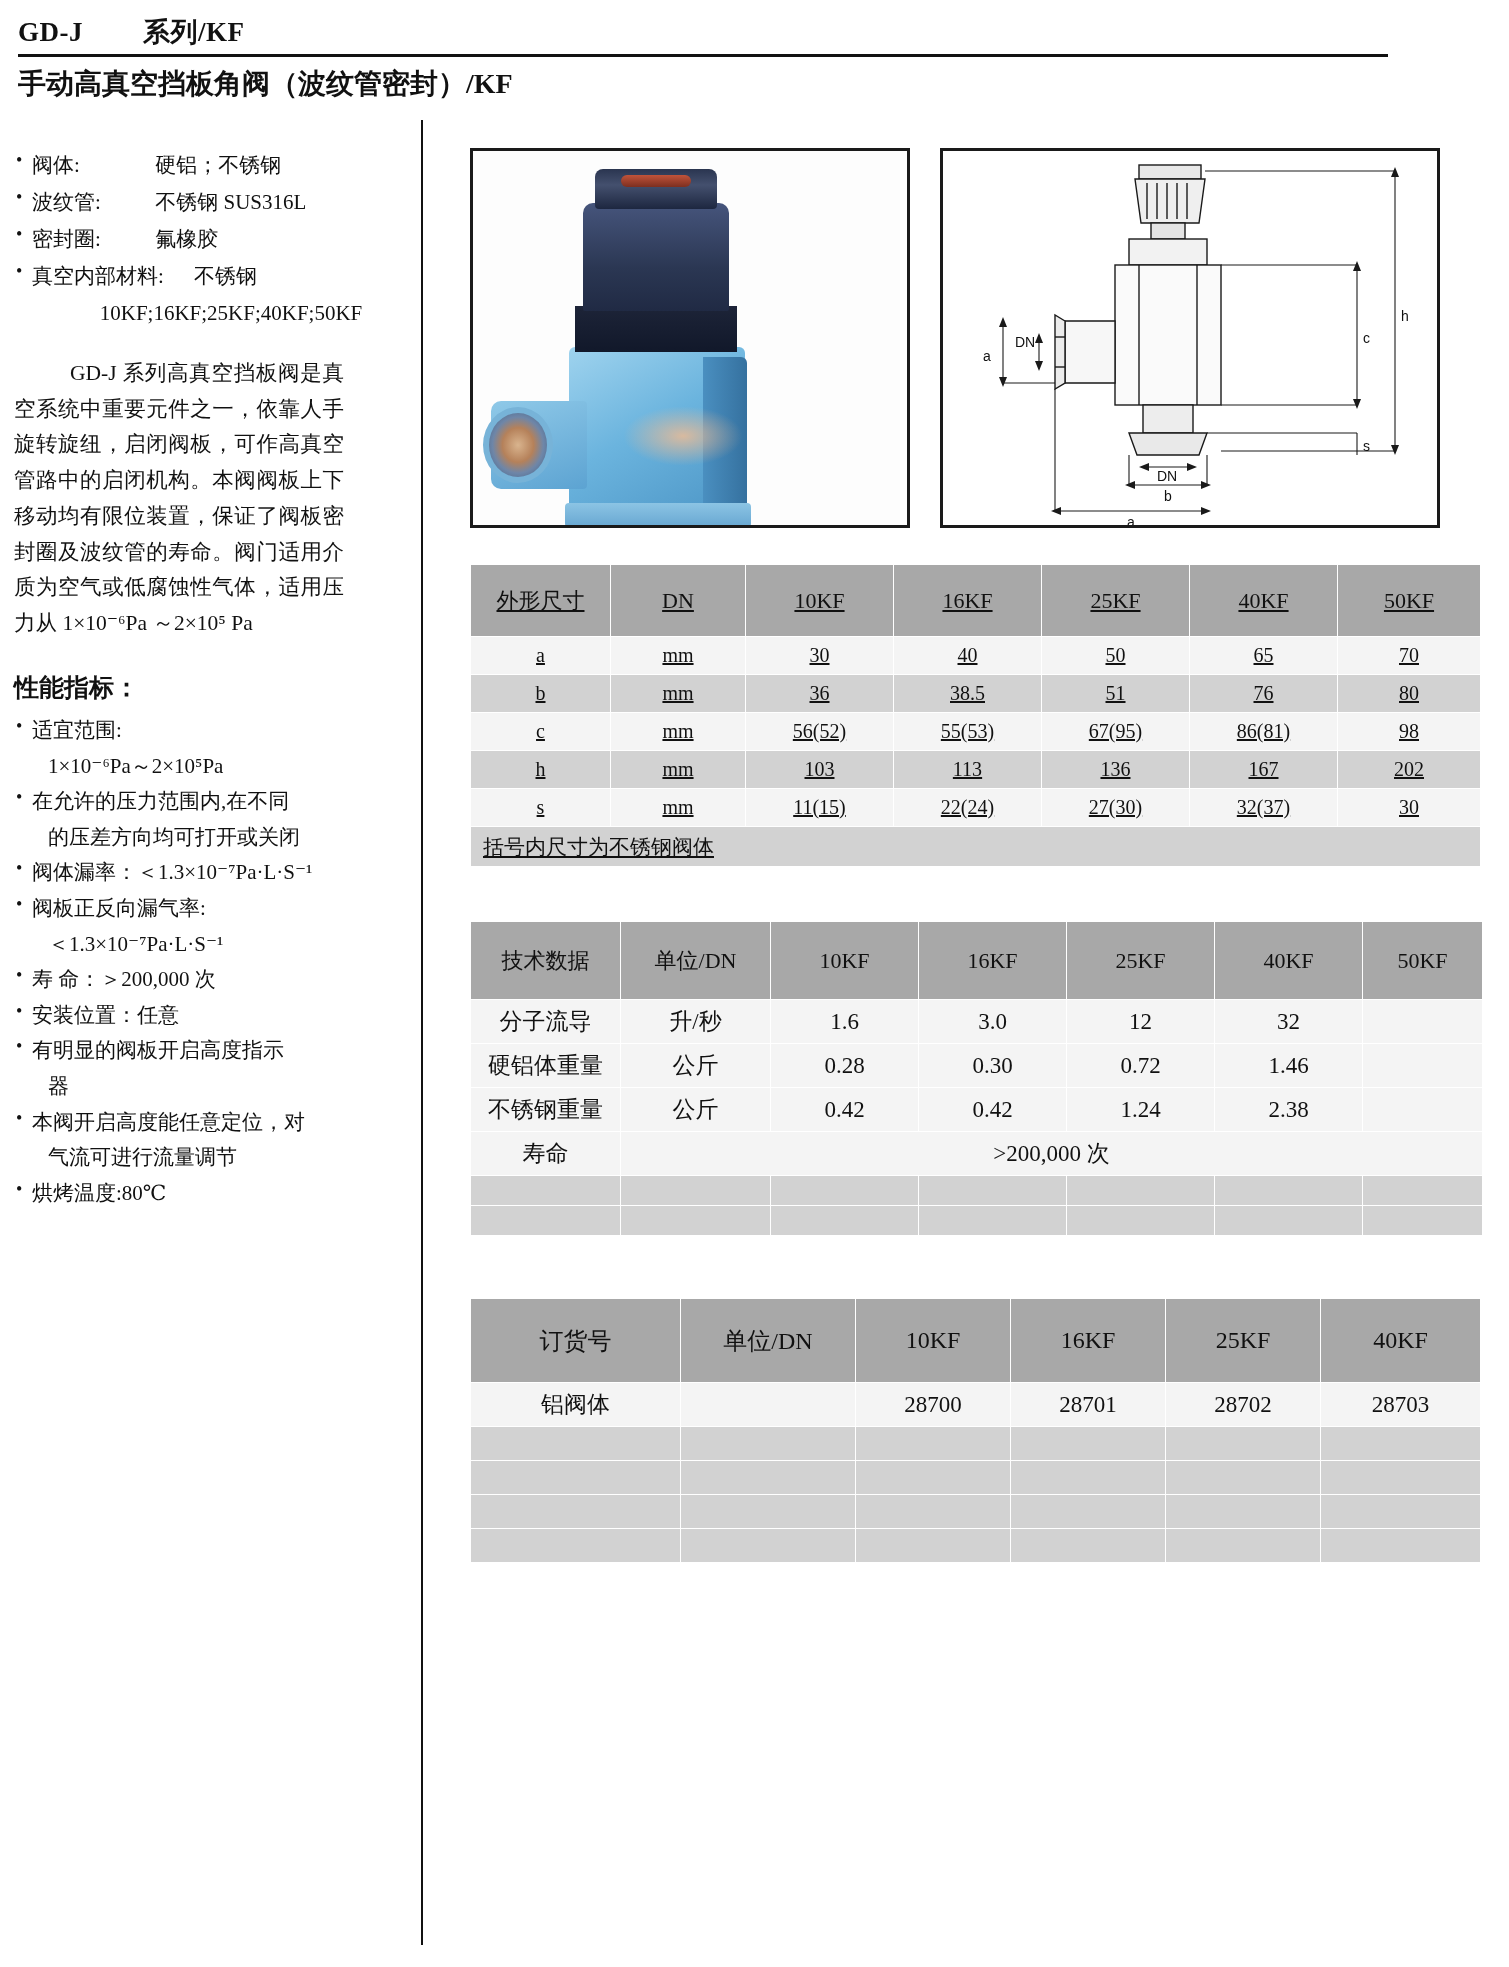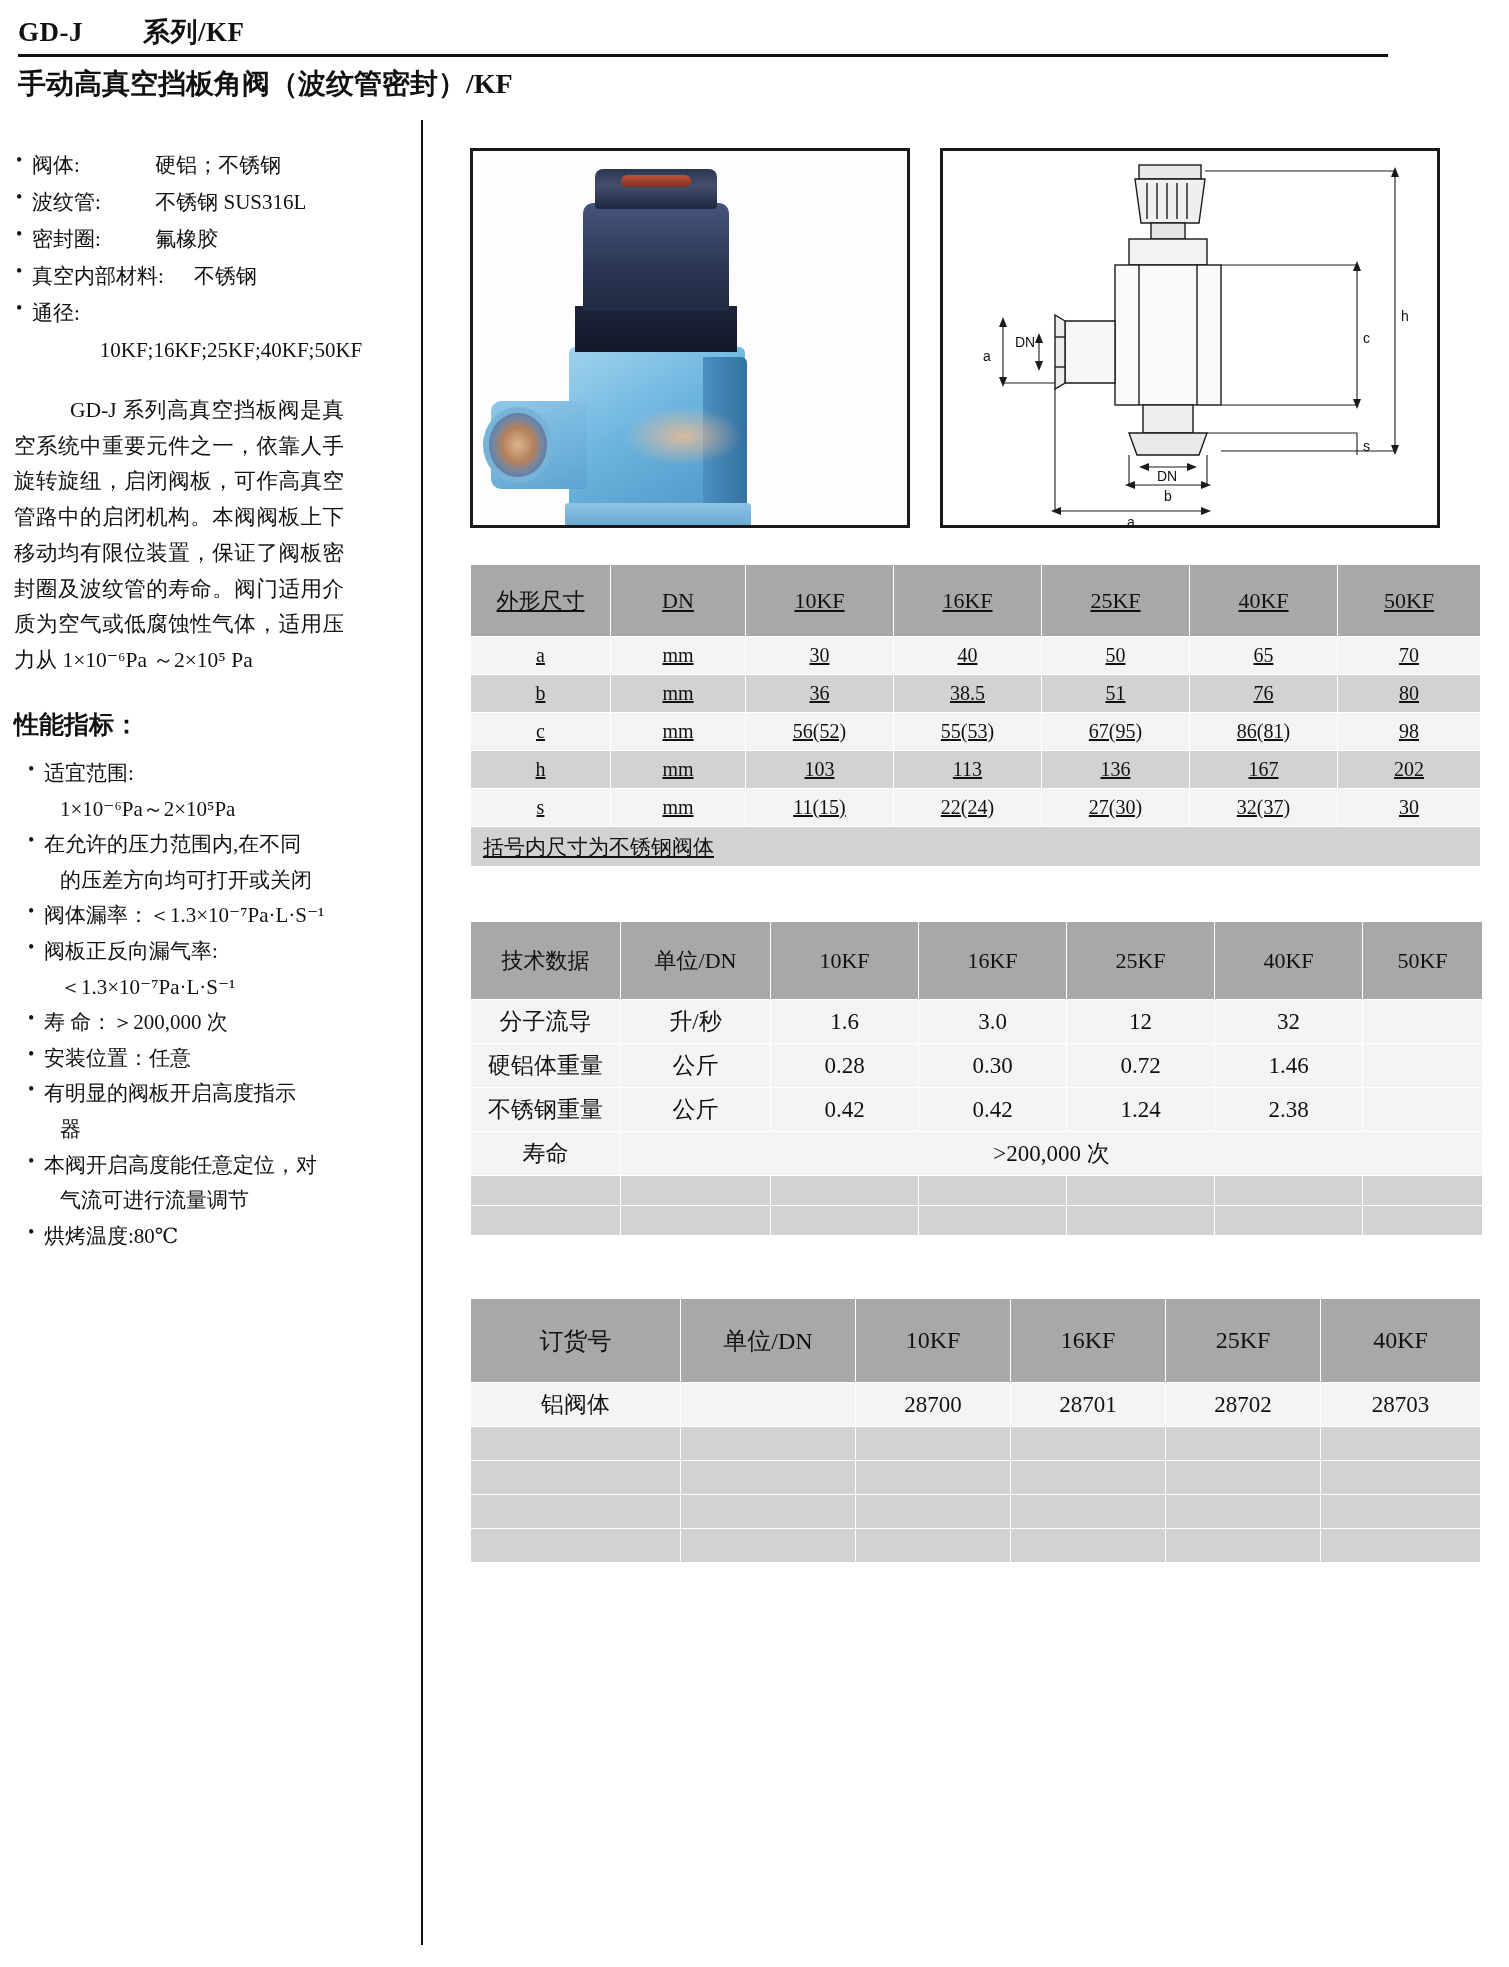--- a/index.html
+++ b/index.html
@@ -82,21 +82,21 @@
     width: 330px;
   }
   .desc-para .indent { display: inline-block; width: 56px; }
 
   .perf-title {
     font-weight: bold;
     font-size: 25px;
     margin-top: 26px;
     margin-bottom: 6px;
   }
-  .perf-list { list-style: none; margin: 12px; padding: 0; font-size: 21px; line-height: 1.6; }
+  .perf-list { list-style: none; margin: 0; padding: 0; font-size: 21px; line-height: 1.6; }
   .perf-list li {
     position: relative;
     padding-left: 18px;
     margin-bottom: 2px;
   }
   .perf-list li::before {
     content: "\2022";
     position: absolute;
     left: 2px;
     top: -2px;
@@ -248,23 +248,20 @@
       <span class="spec-label" style="min-width:118px">波纹管:</span>
       <span class="spec-value">不锈钢 SUS316L</span>
     </li>
     <li>
       <span class="spec-label" style="min-width:118px">密封圈:</span>
       <span class="spec-value">氟橡胶</span>
     </li>
     <li>
       <span class="spec-label">真空内部材料:</span>
       <span class="spec-value" style="margin-left:25px">不锈钢</span>
-    </li>
-    <li>
-      <span class="spec-label">通径:</span>
     </li>
   </ul>
   <div class="spec-sub">10KF;16KF;25KF;40KF;50KF</div>
 
   <div class="desc-para">
     <span class="indent"></span><span>GD-J 系列高真空挡板阀是真空系统中重要元件之一，依靠人手旋转旋纽，启闭阀板，可作高真空管路中的启闭机构。本阀阀板上下移动均有限位装置，保证了阀板密封圈及波纹管的寿命。阀门适用介质为空气或低腐蚀性气体，适用压力从 1×10⁻⁶Pa ～2×10⁵ Pa</span>
   </div>
 
   <div class="perf-title">性能指标：</div>
   <ul class="perf-list">

